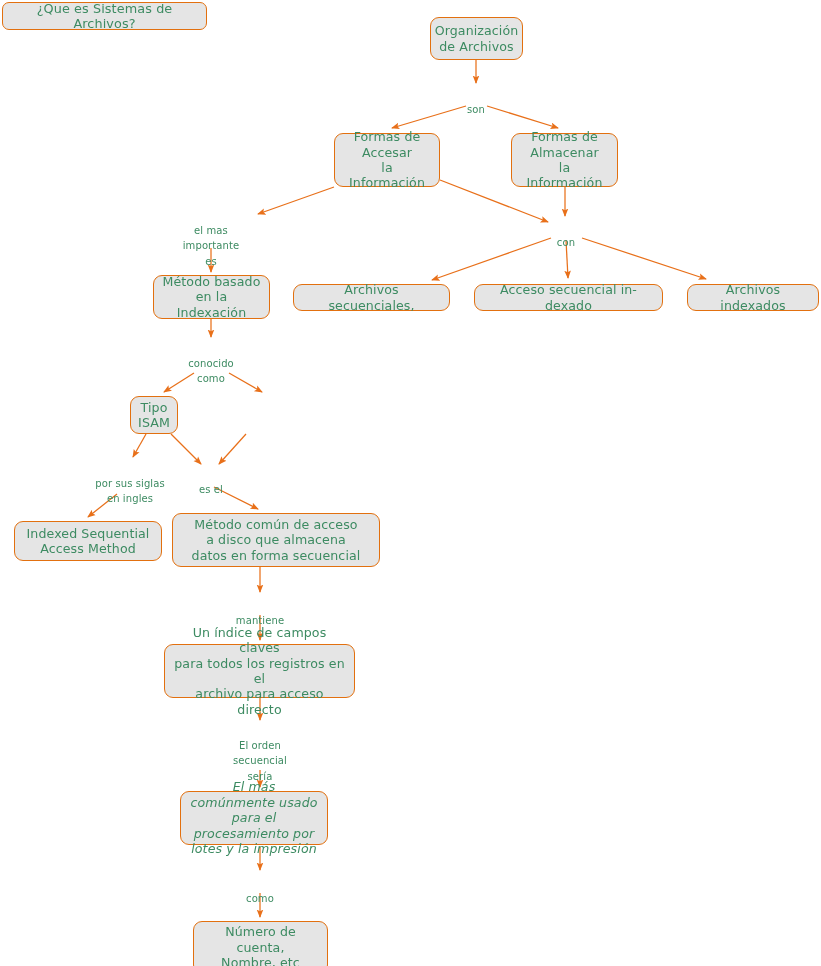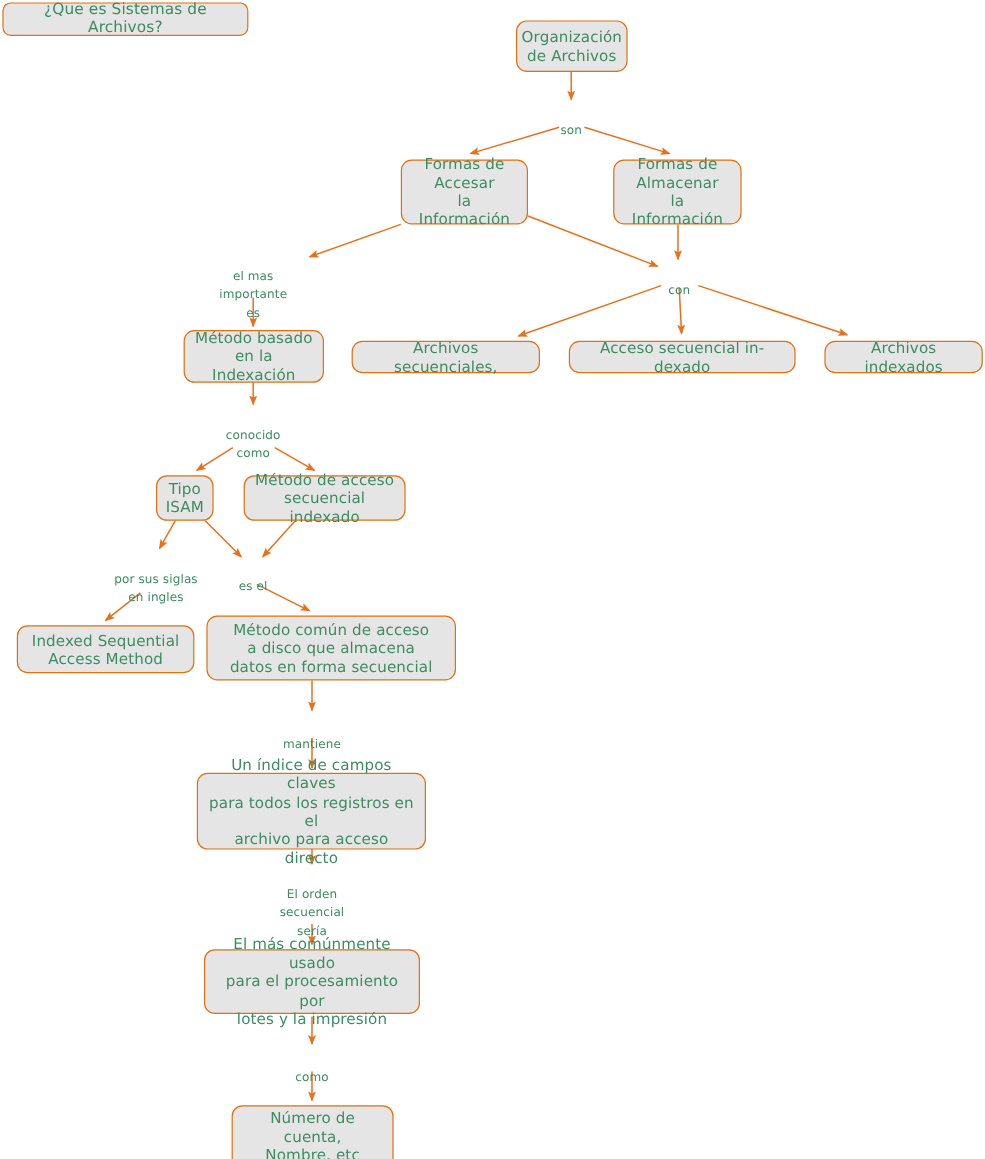--- a/index.html
+++ b/index.html
@@ -157,43 +157,39 @@
 
   <div class="node" style="left:687px; top:284px; width:132px; height:27px;">
     <span>Archivos indexados</span>
   </div>
 
   <div class="node" style="left:130px; top:396px; width:48px; height:38px;">
     <span>Tipo
 ISAM</span>
   </div>
 
-  <div class="node" style="left:203px; top:396px; width:135px; height:38px;">
-    <span>Método de acceso
-secuencial indexado</span>
-  </div>
 
   <div class="node" style="left:14px; top:521px; width:148px; height:40px;">
     <span>Indexed Sequential
 Access Method</span>
   </div>
 
   <div class="node" style="left:172px; top:513px; width:208px; height:54px;">
     <span>Método común de acceso
 a disco que almacena
 datos en forma secuencial</span>
   </div>
 
-  <div class="node" style="left:164px; top:644px; width:191px; height:64px;">
+  <div class="node" style="left:164px; top:644px; width:191px; height:54px;">
     <span>Un índice de campos claves
 para todos los registros en el
 archivo para acceso directo</span>
   </div>
 
-  <div class="node" style="left:170px; top:791px; width:180px; height:54px;">
+  <div class="node" style="left:180px; top:791px; width:148px; height:54px;font-style:italic;">
     <span>El más comúnmente usado
 para el procesamiento por
 lotes y la impresión</span>
   </div>
 
   <div class="node" style="left:193px; top:921px; width:135px; height:53px;">
     <span>Número de cuenta,
 Nombre, etc</span>
   </div>
 

